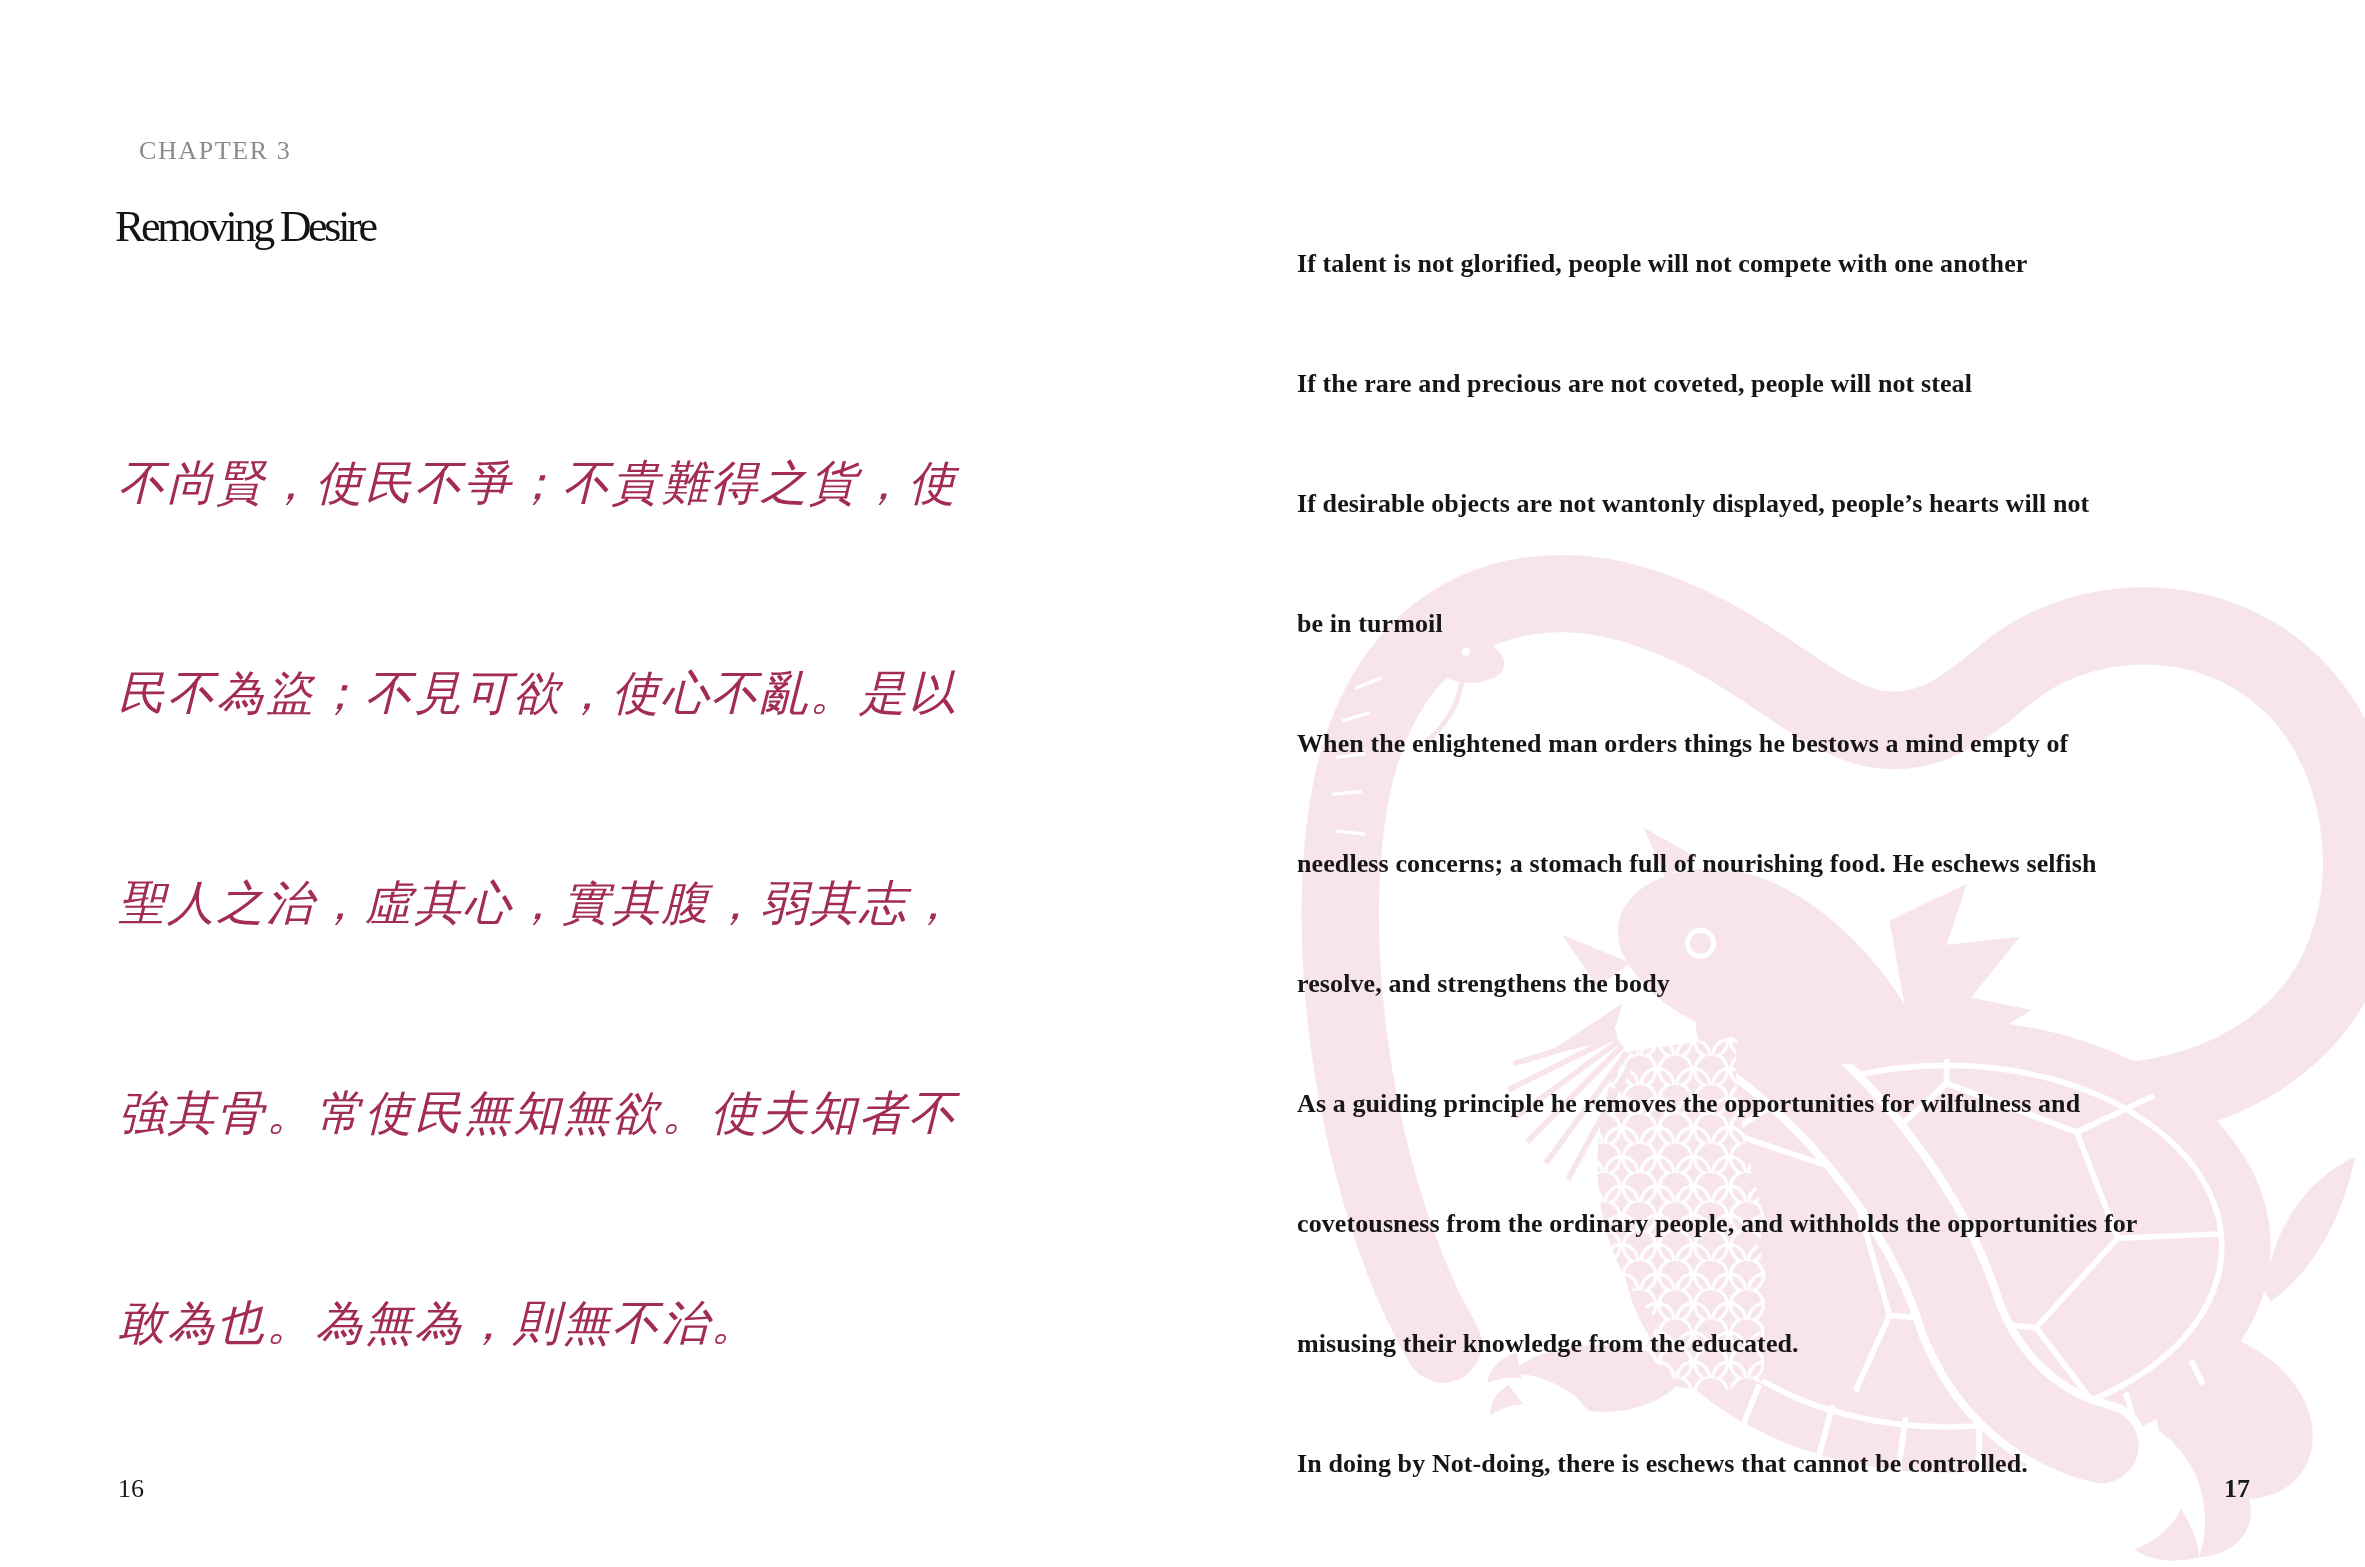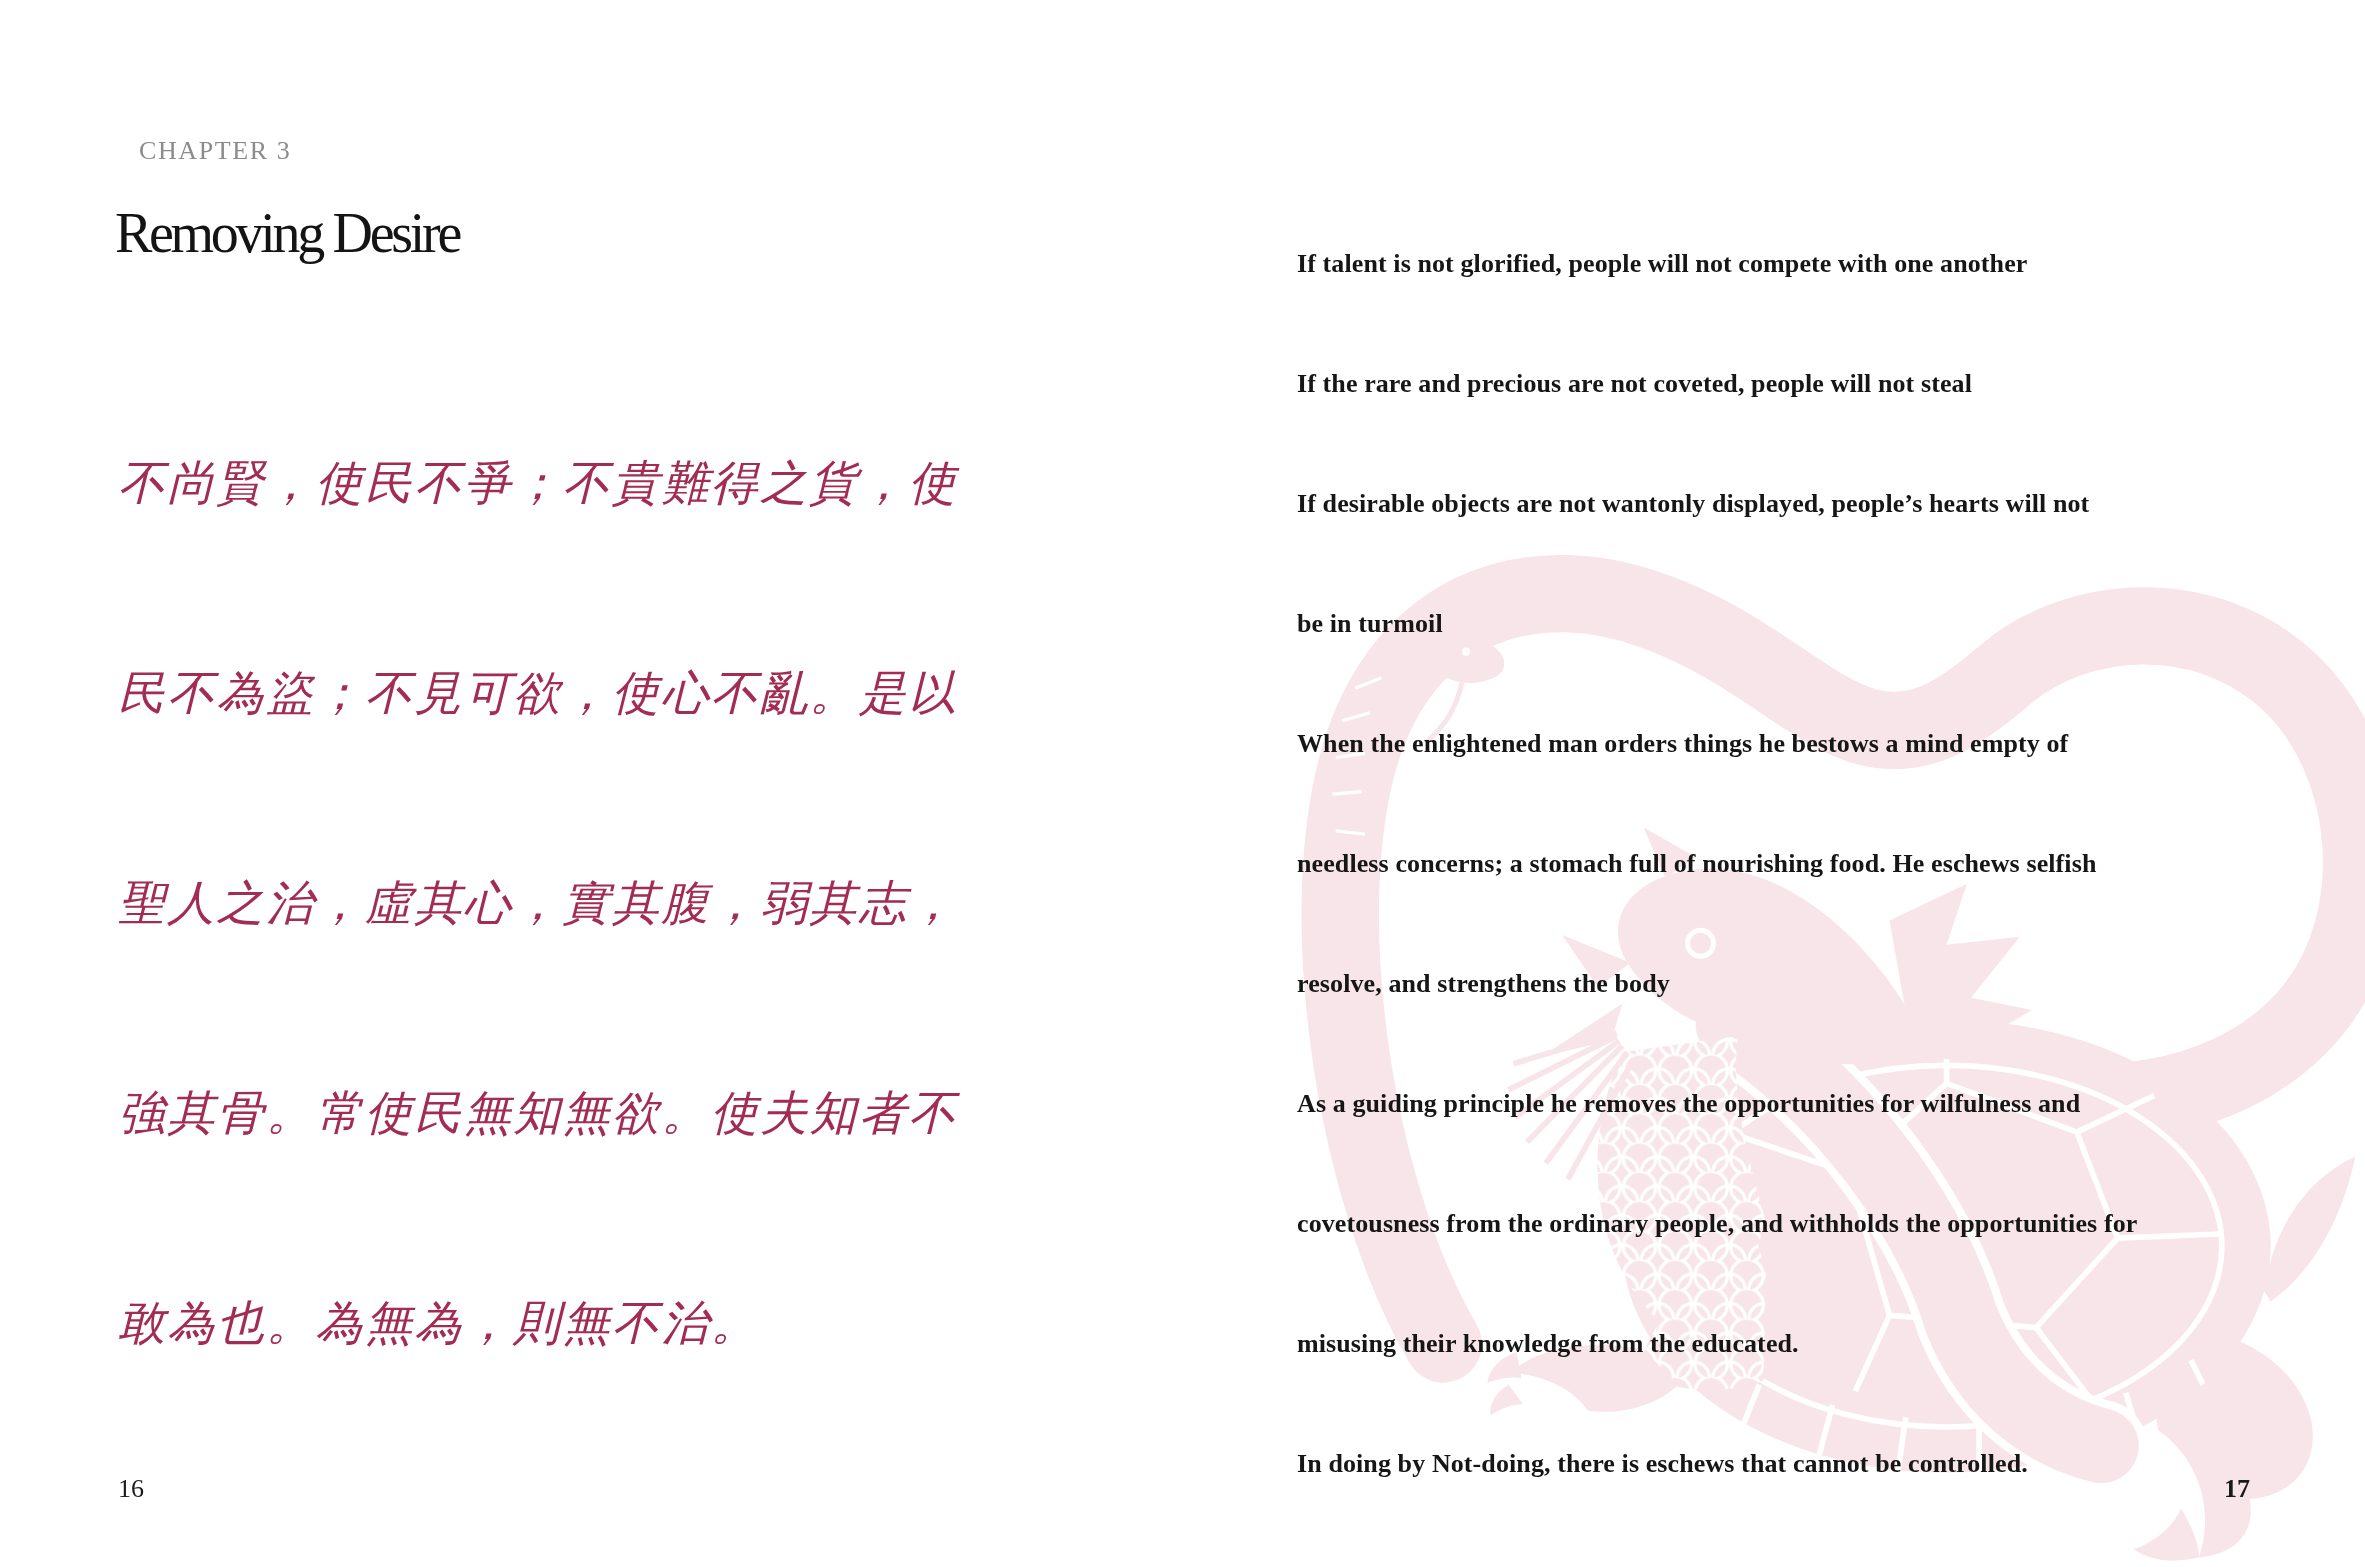--- a/index.html
+++ b/index.html
@@ -16,21 +16,21 @@
   }
   .txt{position:absolute;z-index:2;white-space:pre;}
   .chapter-label{
     left:117px;top:138px;
     font-size:26px;line-height:1;letter-spacing:1.6px;
     color:#8b8b8b;
     margin-left:22px;
   }
   .page-title{
     left:115px;top:205px;
-    font-size:56px;line-height:1;letter-spacing:-3.3px;
+    font-size:44px;line-height:1;letter-spacing:-3.3px;
     color:#141414;
   }
   .cn-block{
     left:118px;top:308px;
     font-size:47px;line-height:70px;letter-spacing:2.4px;
     color:#a22c52;
     font-style:italic;
   }
   .en-block{
     left:1297px;top:164px;

